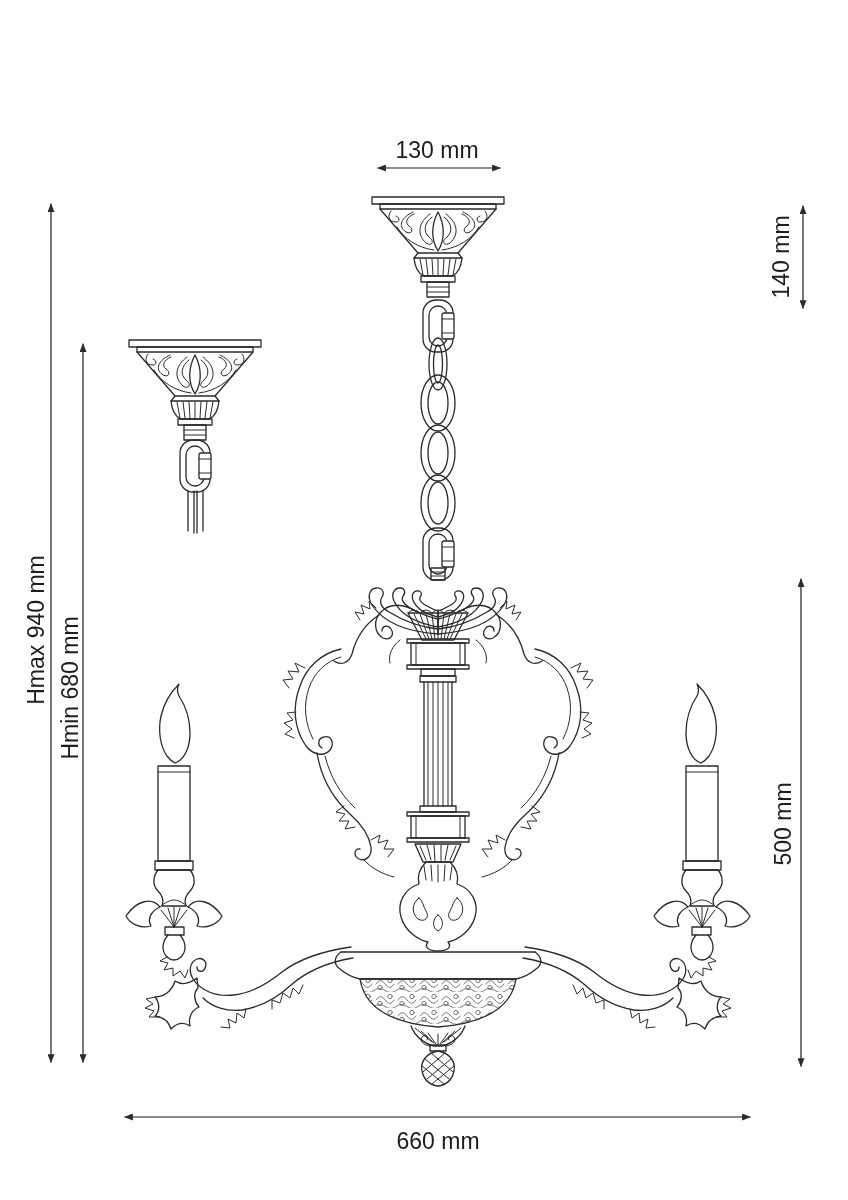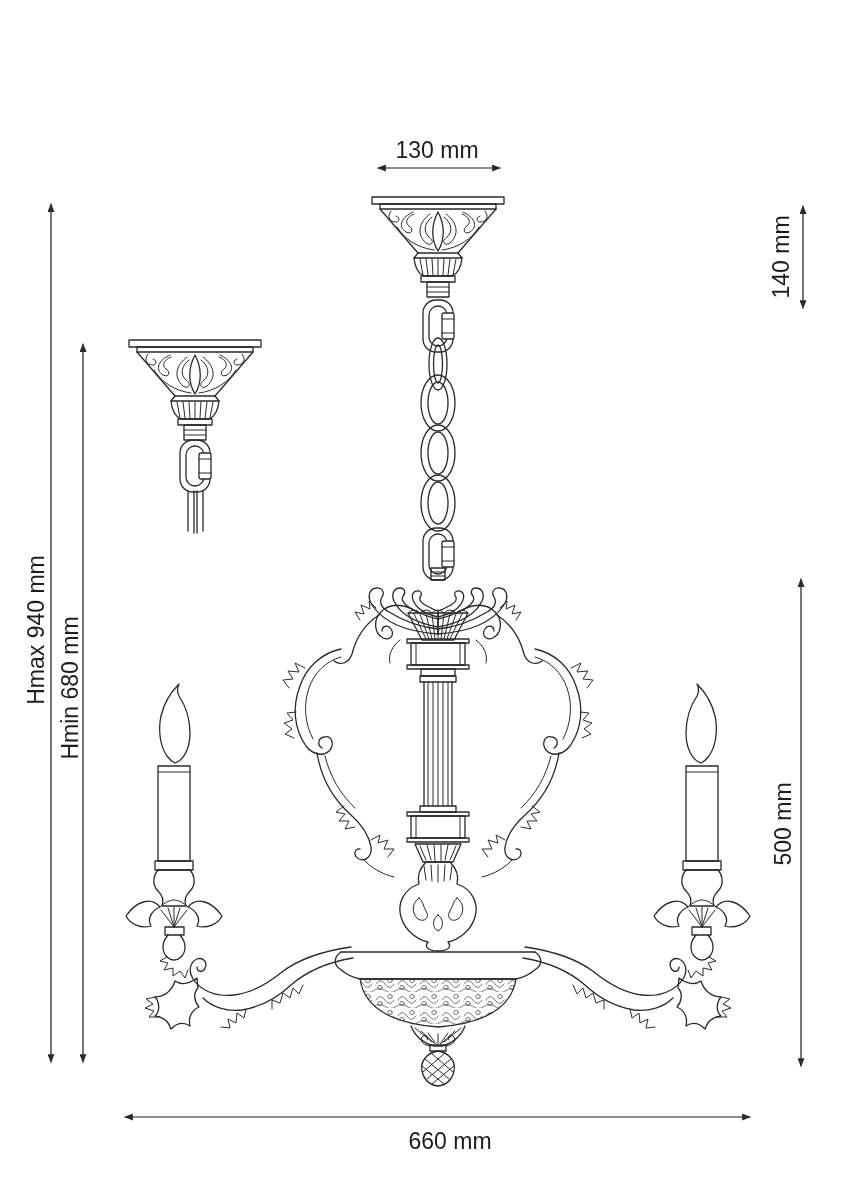--- a/index.html
+++ b/index.html
@@ -272,15 +272,15 @@
       <line class="thin" x1="445" y1="1053" x2="423" y2="1072"></line>
     </g>
   </g>
 </svg>
 
 <div class="dim-label" style="left:437px;top:150px;">130 mm</div>
 <div class="dim-label vert" style="left:781px;top:257px;">140 mm</div>
 <div class="dim-label vert" style="left:36px;top:630px;">Hmax 940 mm</div>
 <div class="dim-label vert" style="left:70px;top:688px;">Hmin 680 mm</div>
 <div class="dim-label vert" style="left:783px;top:824px;">500 mm</div>
-<div class="dim-label" style="left:438px;top:1141px;margin-left:12px;">660 mm</div>
+<div class="dim-label" style="left:438px;top:1141px;">660 mm</div>
 
 </div>
 
 </body></html>

